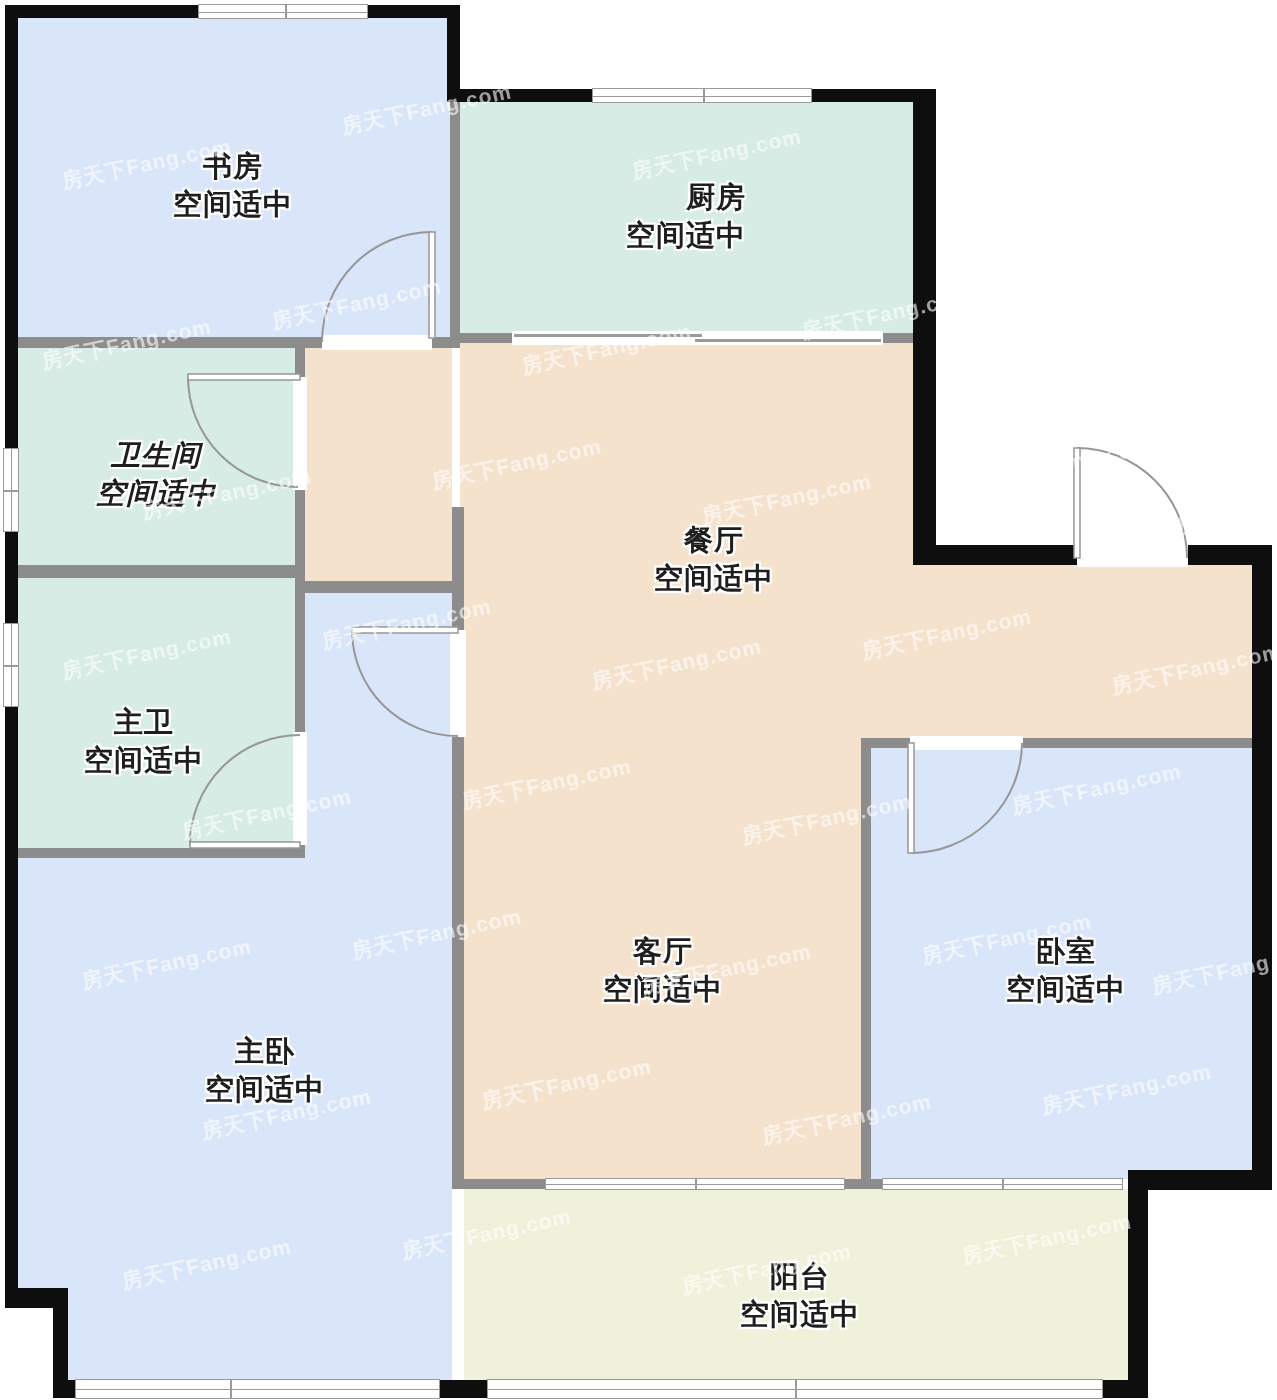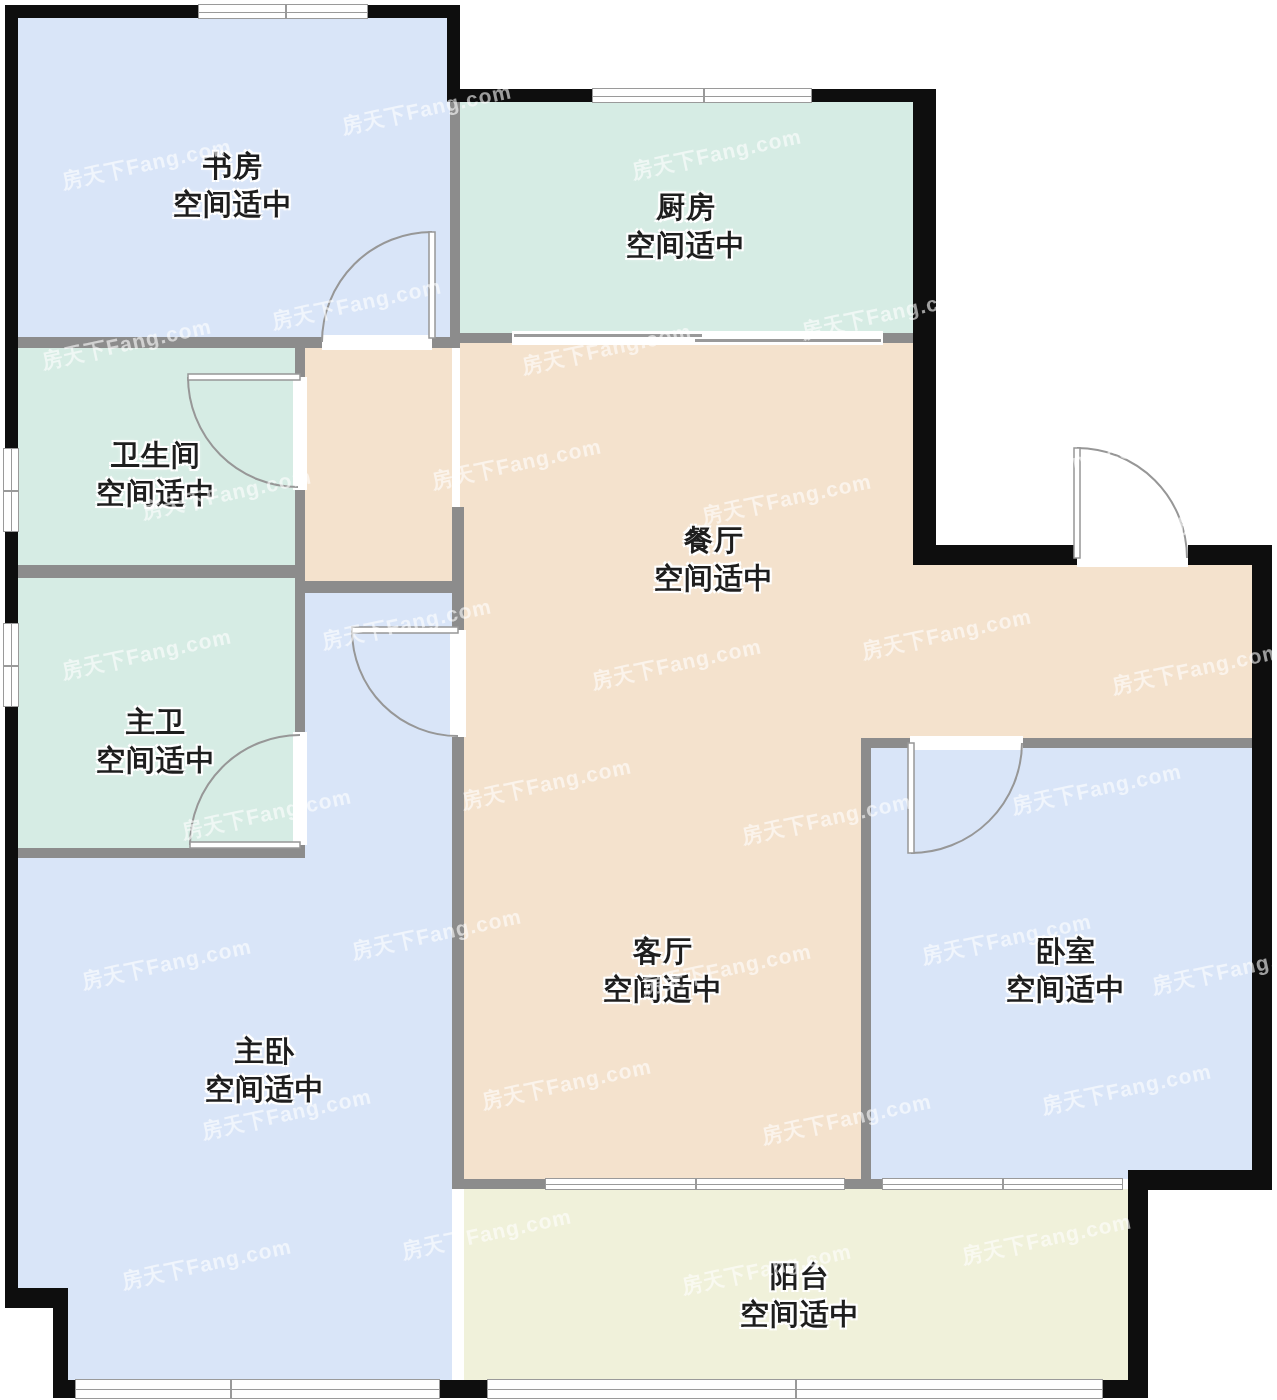--- a/index.html
+++ b/index.html
@@ -151,33 +151,33 @@
     <g>
       <path d="M1022,743 A111,111 0 0 1 911,853" fill="none" stroke="#979797" stroke-width="2"></path>
       <rect x="908" y="743" width="6" height="110" fill="#ffffff" stroke="#979797" stroke-width="1.5"></rect>
     </g>
   </svg>
 
   <div class="room-label" style="left:233px;top:188px;font-family:Liberation Mono, monospace;">
     <span>书房</span>
     <span>空间适中</span>
   </div>
-  <div class="room-label" style="left:686px;top:226px;">
+  <div class="room-label" style="left:686px;top:216px;text-align:right;">
     <span>厨房</span>
     <span>空间适中</span>
   </div>
-  <div class="room-label" style="left:156px;top:474px;">
+  <div class="room-label" style="left:156px;top:474px;font-style:italic;">
     <span>卫生间</span>
     <span>空间适中</span>
   </div>
   <div class="room-label" style="left:714px;top:559px;">
     <span>餐厅</span>
     <span>空间适中</span>
   </div>
-  <div class="room-label" style="left:156px;top:741px;">
+  <div class="room-label" style="left:144px;top:741px;">
     <span>主卫</span>
     <span>空间适中</span>
   </div>
   <div class="room-label" style="left:265px;top:1070px;">
     <span>主卧</span>
     <span>空间适中</span>
   </div>
   <div class="room-label" style="left:663px;top:970px;font-family:Liberation Serif, serif;">
     <span>客厅</span>
     <span>空间适中</span>

